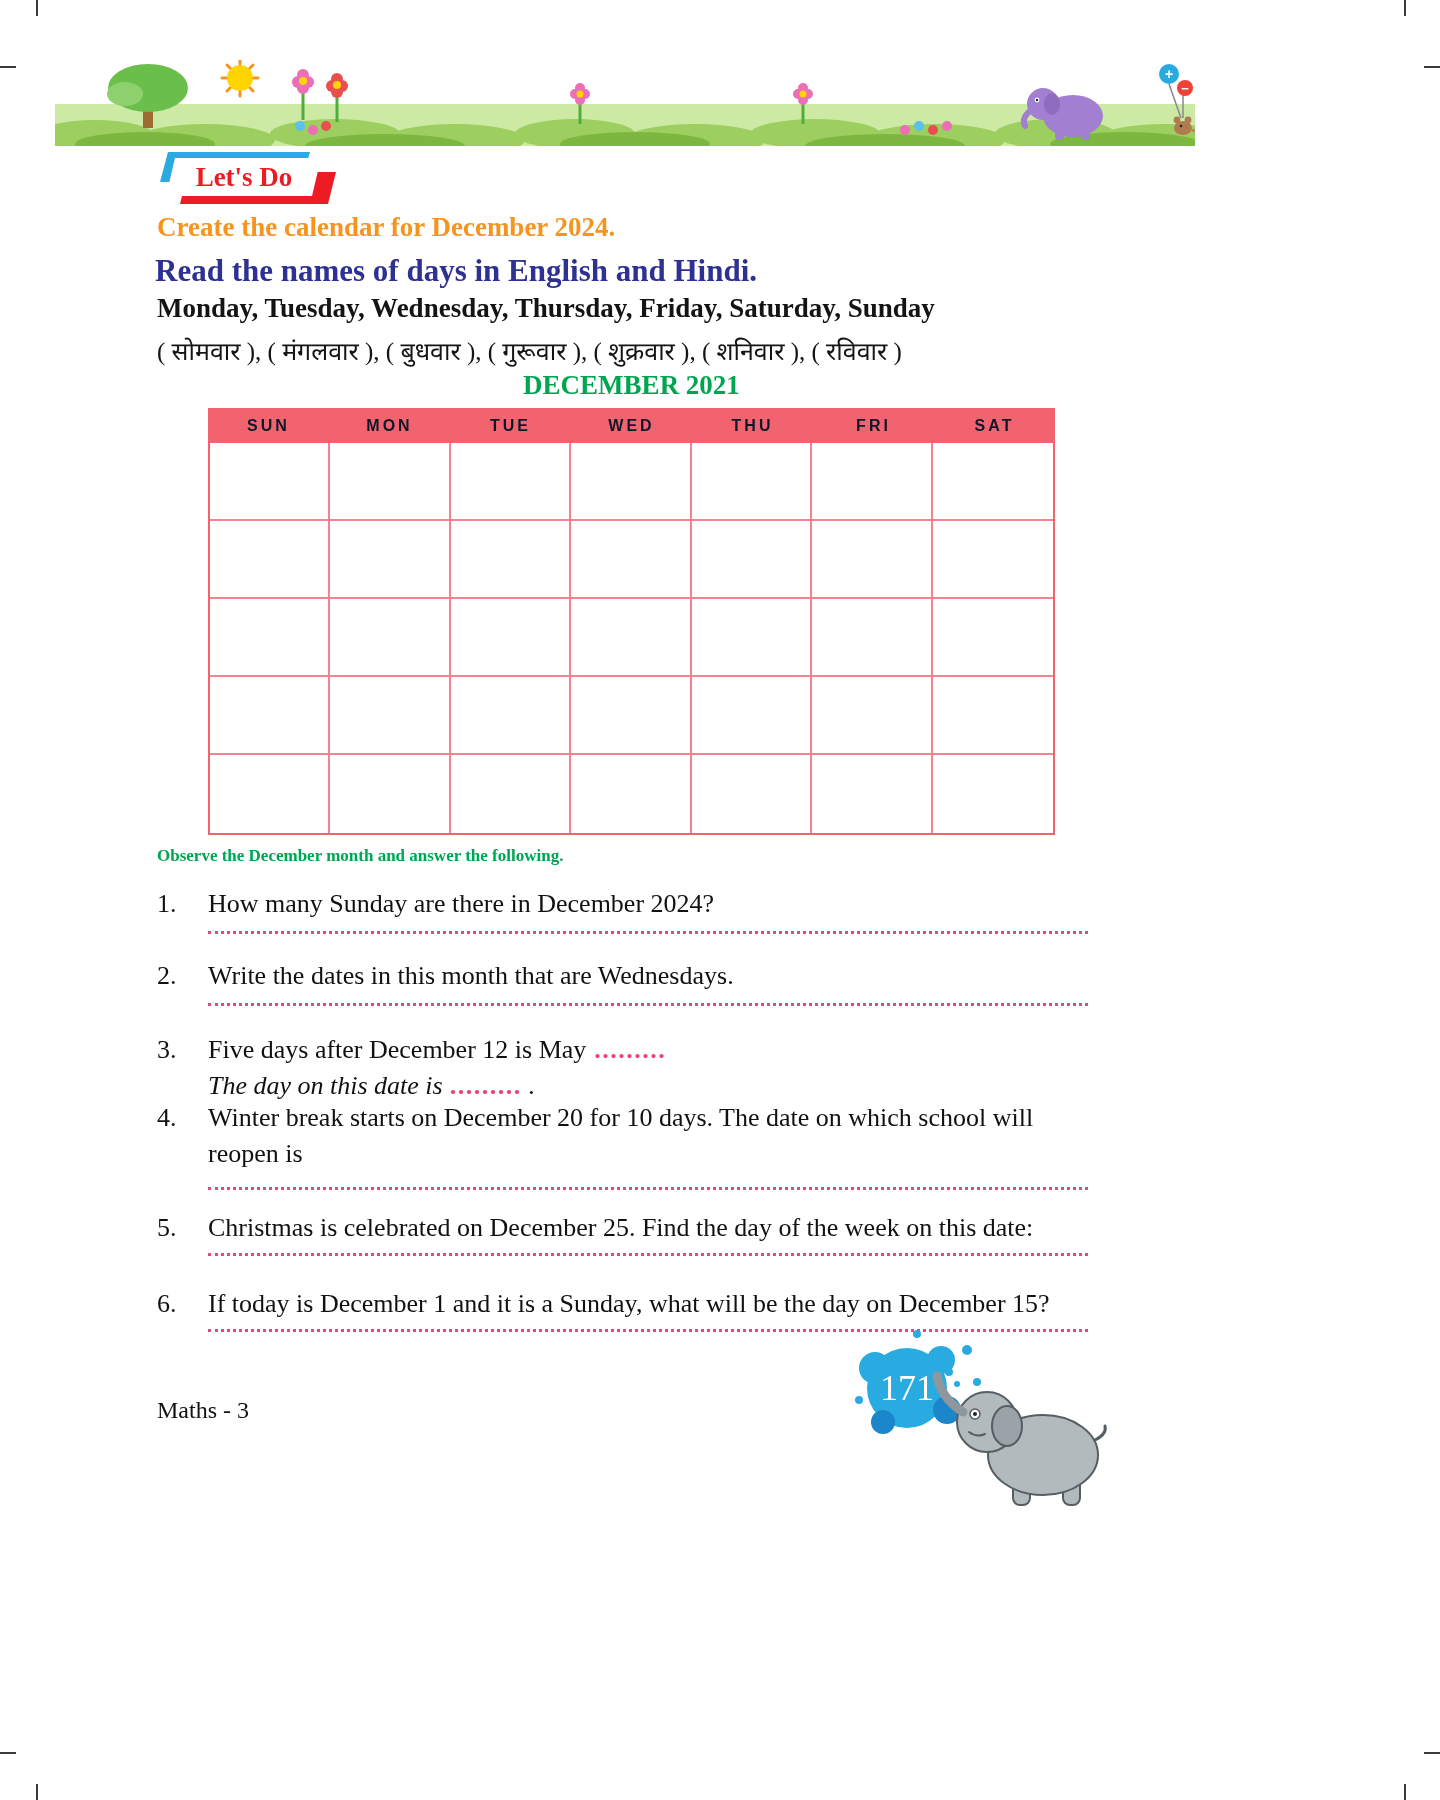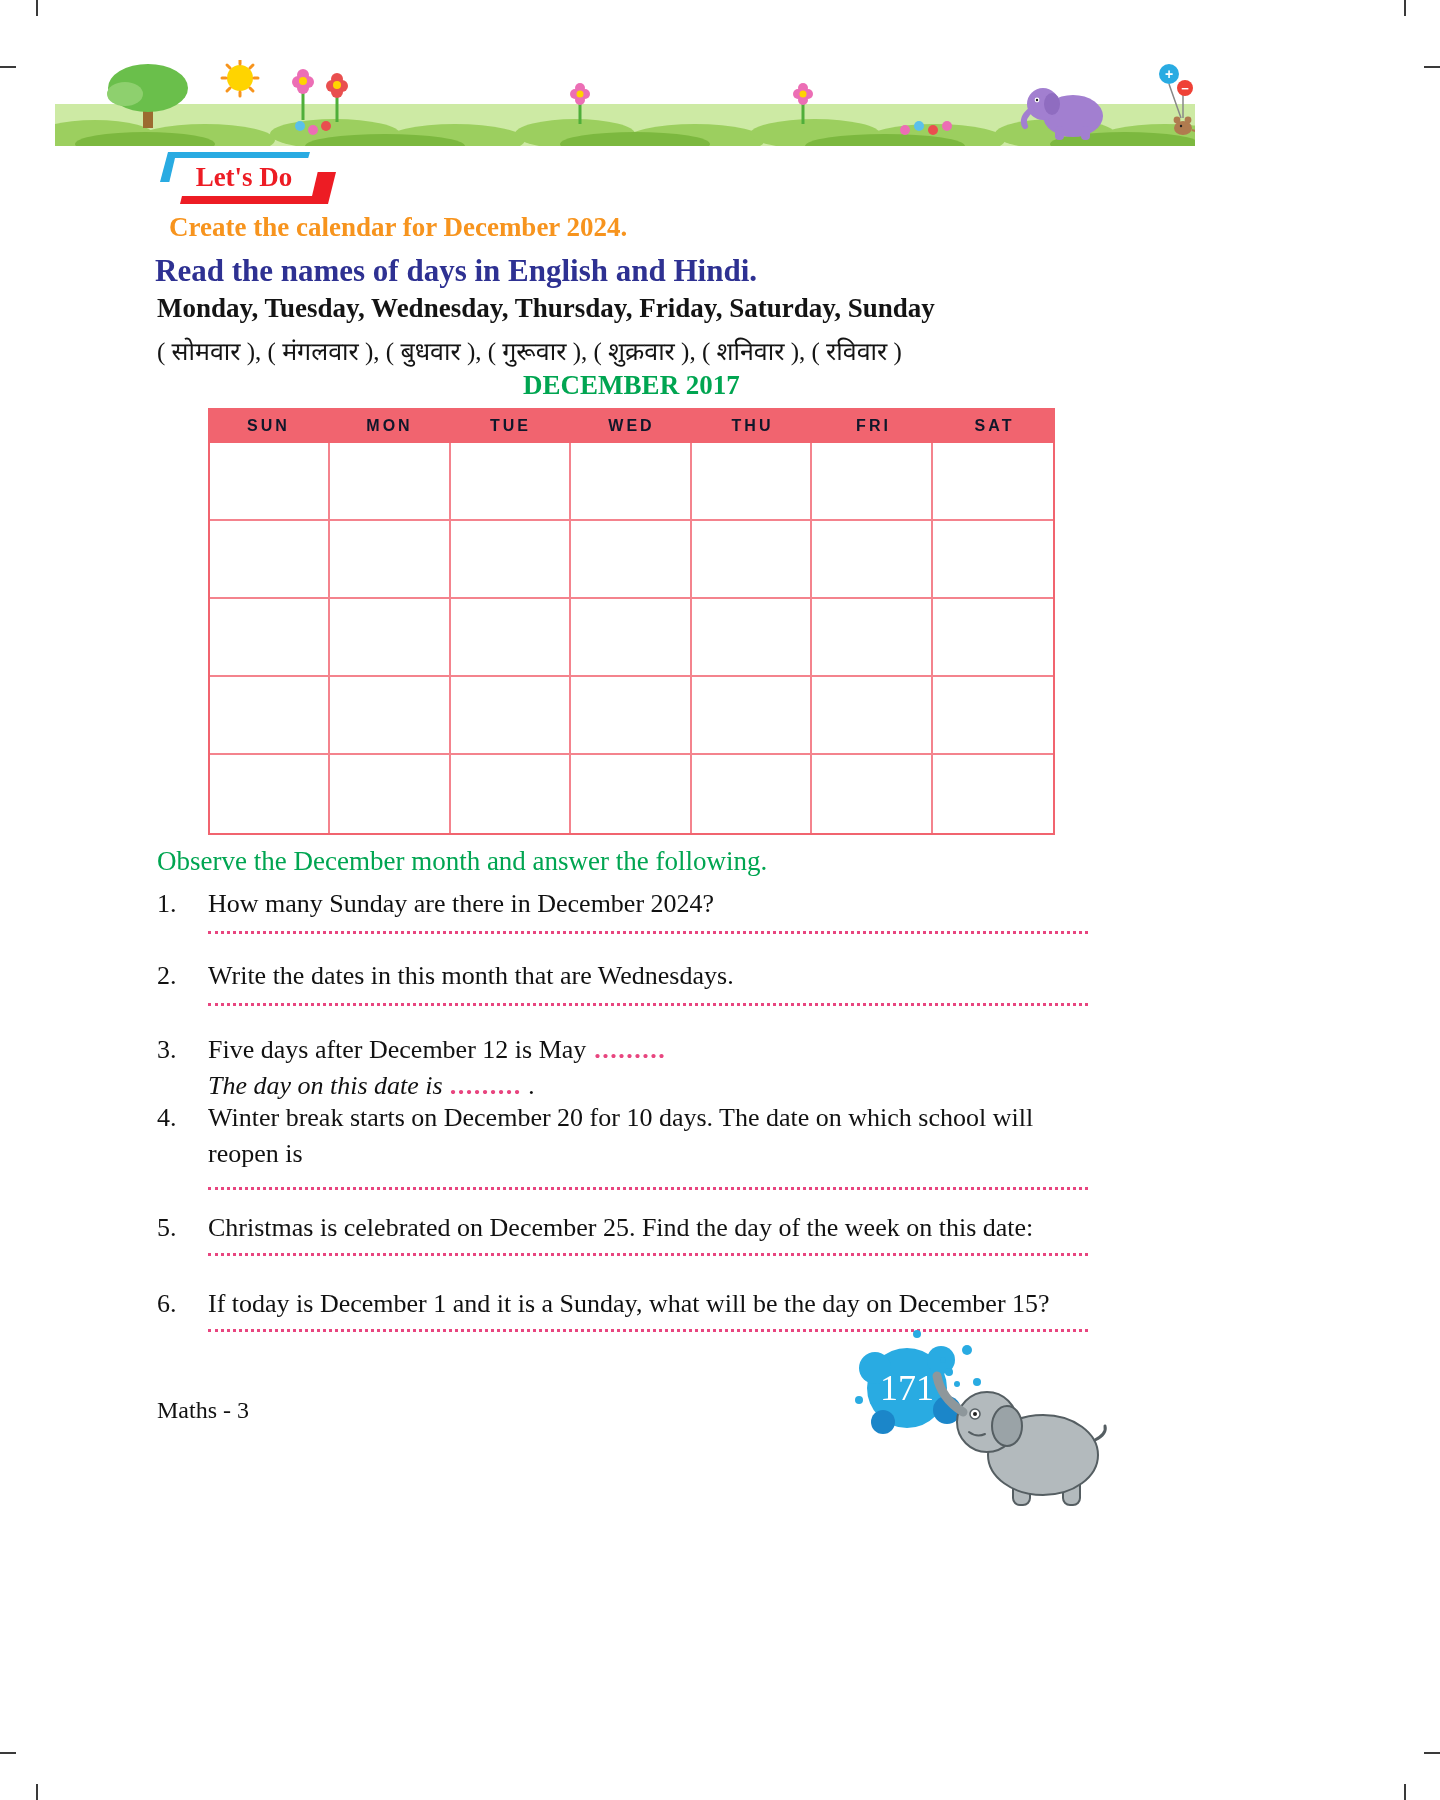--- a/index.html
+++ b/index.html
@@ -12,21 +12,21 @@
 
   
   .tick-v { position:absolute; width:2px; height:16px; background:#3a3a3a; }
   .tick-h { position:absolute; width:16px; height:2px; background:#3a3a3a; }
 
   
   .h-orange { color:#F7941E; font-weight:bold; font-size:27px; }
   .h-blue   { color:#2E3192; font-weight:bold; font-size:31px; }
   .h-black  { color:#141414; font-weight:bold; font-size:27px; }
   .hindi    { color:#141414; font-size:25px; font-family:"Liberation Serif", serif; }
-  .h-green  { color:#00A551; font-weight:normal; font-size:27px; }
+  .h-green  { color:#00A551; font-weight:bold; font-size:17px; }
   .cal-title{ color:#00A551; font-weight:bold; font-size:27px; text-align:center; }
 
   
   .cal-wrap { position:absolute; left:208px; top:408px; width:847px; }
   .cal-head {
     display:grid; grid-template-columns:repeat(7,1fr); background:#F1646F; height:35px;
   }
   .cal-head > div {
     display:flex; align-items:center; justify-content:center; color:#0f172a;
     font-family:"Liberation Sans", sans-serif; font-weight:bold; font-size:16px;
@@ -181,26 +181,26 @@
     </g>
   </svg>
 
   <svg class="abs" style="left:158px; top:150px;" width="180" height="56" viewBox="0 0 180 56">
     <polygon points="10,2 152,2 143,32 2,32" fill="#29ABE2"></polygon>
     <polygon points="30,22 178,22 170,54 22,54" fill="#ED1C24"></polygon>
     <polygon points="17,8 163,8 154,46 8,46" fill="#ffffff"></polygon>
     <text x="86" y="36" text-anchor="middle" font-size="27" font-weight="bold" fill="#ED1C24" font-family="Liberation Serif, serif">Let's Do</text>
   </svg>
 
-  <div class="abs h-orange" style="left:169px; top:212px;">Create the calendar for December 2024.</div>
+  <div class="abs h-orange" style="left:157px; top:212px;">Create the calendar for December 2024.</div>
   <div class="abs h-blue" style="left:155px; top:253px;">Read the names of days in English and Hindi.</div>
   <div class="abs hindi" style="left:157px; top:333px;">( सोमवार ), ( मंगलवार ), ( बुधवार ), ( गुरूवार ), ( शुक्रवार ), ( शनिवार ), ( रविवार )</div>
   <div class="abs h-black" style="left:157px; top:293px;">Monday, Tuesday, Wednesday, Thursday, Friday, Saturday, Sunday</div>
 
-  <div class="abs cal-title" style="left:208px; top:370px; width:847px;">DECEMBER 2017</div>
+  <div class="abs cal-title" style="left:208px; top:370px; width:847px;">DECEMBER 2021</div>
 
   <div class="cal-wrap">
     <div class="cal-head">
       <div>SUN</div>
       <div>MON</div>
       <div>TUE</div>
       <div>WED</div>
       <div>THU</div>
       <div>FRI</div>
       <div>SAT</div>

